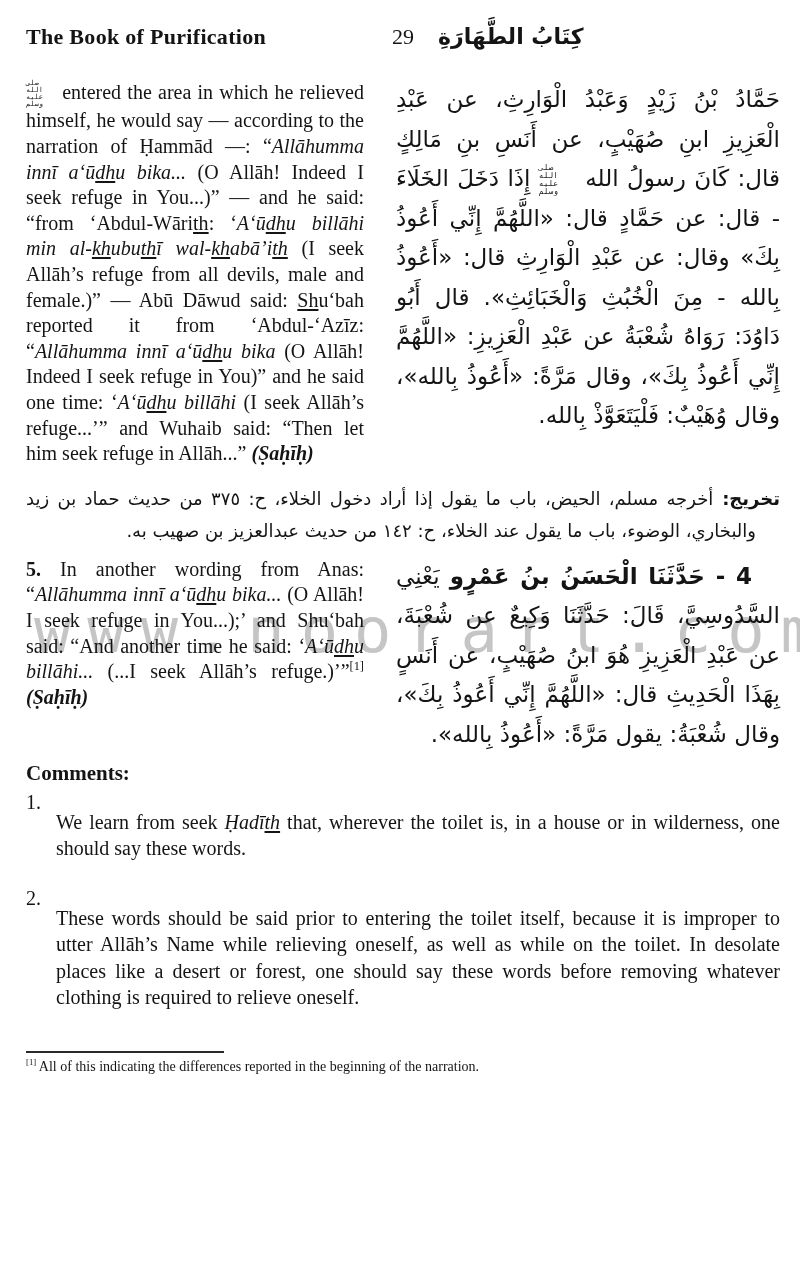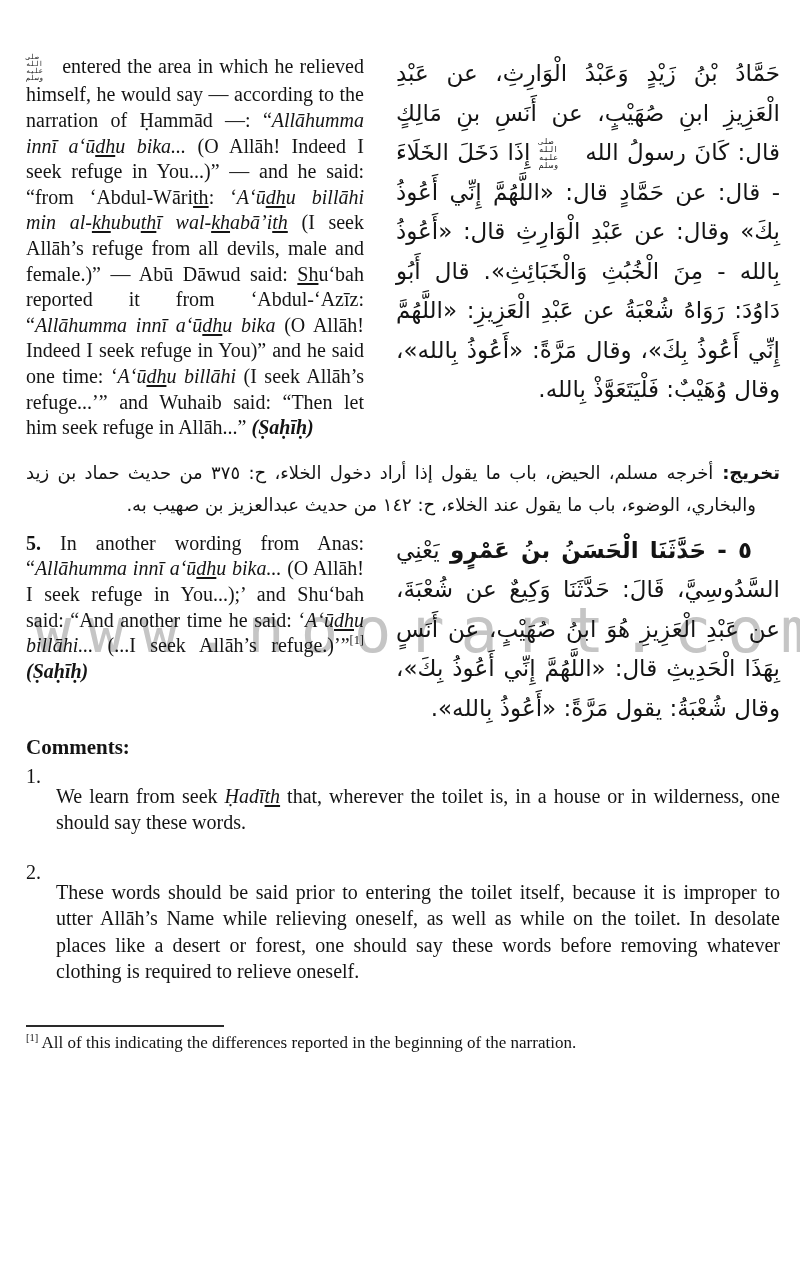--- a/index.html
+++ b/index.html
@@ -46,56 +46,61 @@
   .indent-first{text-indent:28px;}
 
   .comments{margin-top:6px;}
   .comments h3{margin:0 0 0 0;font-size:21px;}
   .comment{display:flex;margin-top:3px;}
   .comment .num{width:30px;flex:none;font-size:20px;line-height:1.33;}
   .comment .ctext{flex:1;font-size:20px;line-height:1.33;text-align:justify;}
 
   .footnote{margin-top:20px;}
   .fn-rule{width:198px;border:0;border-top:2px solid #2a2a2a;margin:0 0 5px 0;}
-  .fn-text{margin:0;font-size:17px;line-height:1.3;}
+  .fn-text{margin:0;font-size:14px;line-height:1.3;}
 
   .watermark{
     position:absolute;z-index:1;top:594px;left:0;width:100%;
     font-family:"DejaVu Sans Mono","Liberation Mono",monospace;
     font-size:62px;letter-spacing:16px;white-space:nowrap;
     color:#c5c5c5;pointer-events:none;user-select:none;padding-left:34px;
   }
 </style>
 </head>
 <body>
 
 <div class="watermark">www.noorart.com</div>
 
 <div class="page">
 
+  <div class="hdr">
+    <span class="t-en">The Book of Purification</span>
+    <span class="t-pg">29</span>
+    <span class="t-ar">كِتَابُ الطَّهَارَةِ</span>
+  </div>
 
   <div class="row">
     <div class="col-en">
       <p><span class="saw">صلى الله عليه وسلم</span><span> entered the area in which he relieved himself, he would say — according to the narration of Ḥammād —: “</span><span class="i">Allāhumma innī a‘ū</span><span class="iu">dh</span><span class="i">u bika...</span><span> (O Allāh! Indeed I seek refuge in You...)” — and he said: “from ‘Abdul-Wāri</span><span class="u">th</span><span>: ‘</span><span class="i">A‘ū</span><span class="iu">dh</span><span class="i">u billāhi min al-</span><span class="iu">kh</span><span class="i">ubu</span><span class="iu">th</span><span class="i">ī wal-</span><span class="iu">kh</span><span class="i">abā’i</span><span class="iu">th</span><span> (I seek Allāh’s refuge from all devils, male and female.)” — Abū Dāwud said: </span><span class="u">Sh</span><span>u‘bah reported it from ‘Abdul-‘Azīz: “</span><span class="i">Allāhumma innī a‘ū</span><span class="iu">dh</span><span class="i">u bika</span><span> (O Allāh! Indeed I seek refuge in You)” and he said one time: ‘</span><span class="i">A‘ū</span><span class="iu">dh</span><span class="i">u billāhi</span><span> (I seek Allāh’s refuge...’” and Wuhaib said: “Then let him seek refuge in Allāh...” </span><span class="bi">(Ṣaḥīḥ)</span></p>
     </div>
     <div class="col-ar ar">
       <p><span>حَمَّادُ بْنُ زَيْدٍ وَعَبْدُ الْوَارِثِ، عن عَبْدِ الْعَزِيزِ ابنِ صُهَيْبٍ، عن أَنَسِ بنِ مَالِكٍ قال: كَانَ رسولُ الله </span><span class="saw">صلى الله عليه وسلم</span><span> إِذَا دَخَلَ الخَلَاءَ - قال: عن حَمَّادٍ قال: «اللَّهُمَّ إِنِّي أَعُوذُ بِكَ» وقال: عن عَبْدِ الْوَارِثِ قال: «أَعُوذُ بِالله - مِنَ الْخُبُثِ وَالْخَبَائِثِ». قال أَبُو دَاوُدَ: رَوَاهُ شُعْبَةُ عن عَبْدِ الْعَزِيزِ: «اللَّهُمَّ إِنِّي أَعُوذُ بِكَ»، وقال مَرَّةً: «أَعُوذُ بِالله»، وقال وُهَيْبٌ: فَلْيَتَعَوَّذْ بِالله.</span></p>
     </div>
   </div>
 
   <div class="takhrij">
     <p><span class="b">تخريج: </span><span>أخرجه مسلم، الحيض، باب ما يقول إذا أراد دخول الخلاء، ح: ٣٧٥ من حديث حماد بن زيد والبخاري، الوضوء، باب ما يقول عند الخلاء، ح: ١٤٢ من حديث عبدالعزيز بن صهيب به.</span></p>
   </div>
 
   <div class="row row2">
     <div class="col-en">
       <p><span class="b">5.</span><span> In another wording from Anas: “</span><span class="i">Allāhumma innī a‘ū</span><span class="iu">dh</span><span class="i">u bika...</span><span> (O Allāh! I seek refuge in You...);’ and Shu‘bah said: “And another time he said: ‘</span><span class="i">A‘ū</span><span class="iu">dh</span><span class="i">u billāhi...</span><span> (...I seek Allāh’s refuge.)’”</span><span class="sup">[1]</span><span> </span><span class="bi">(Ṣaḥīḥ)</span></p>
     </div>
     <div class="col-ar ar">
-      <p class="indent-first"><span class="b">٥ - حَدَّثَنَا الْحَسَنُ بنُ عَمْرٍو</span><span> يَعْنِي السَّدُوسِيَّ، قَالَ: حَدَّثَنَا وَكِيعٌ عن شُعْبَةَ، عن عَبْدِ الْعَزِيزِ هُوَ ابنُ صُهَيْبٍ، عن أَنَسٍ بِهَذَا الْحَدِيثِ قال: «اللَّهُمَّ إِنِّي أَعُوذُ بِكَ»، وقال شُعْبَةُ: يقول مَرَّةً: «أَعُوذُ بِالله».</span></p>
+      <p class="indent-first"><span class="b">4 - حَدَّثَنَا الْحَسَنُ بنُ عَمْرٍو</span><span> يَعْنِي السَّدُوسِيَّ، قَالَ: حَدَّثَنَا وَكِيعٌ عن شُعْبَةَ، عن عَبْدِ الْعَزِيزِ هُوَ ابنُ صُهَيْبٍ، عن أَنَسٍ بِهَذَا الْحَدِيثِ قال: «اللَّهُمَّ إِنِّي أَعُوذُ بِكَ»، وقال شُعْبَةُ: يقول مَرَّةً: «أَعُوذُ بِالله».</span></p>
     </div>
   </div>
 
 
   <div class="comments">
     <h3>Comments:</h3>
     <div class="comment">
       <span class="num">1.</span>
       <p class="ctext"><span>We learn from seek </span><span class="i">Ḥadī</span><span class="iu">th</span><span> that, wherever the toilet is, in a house or in wilderness, one should say these words.</span></p>
     </div>

